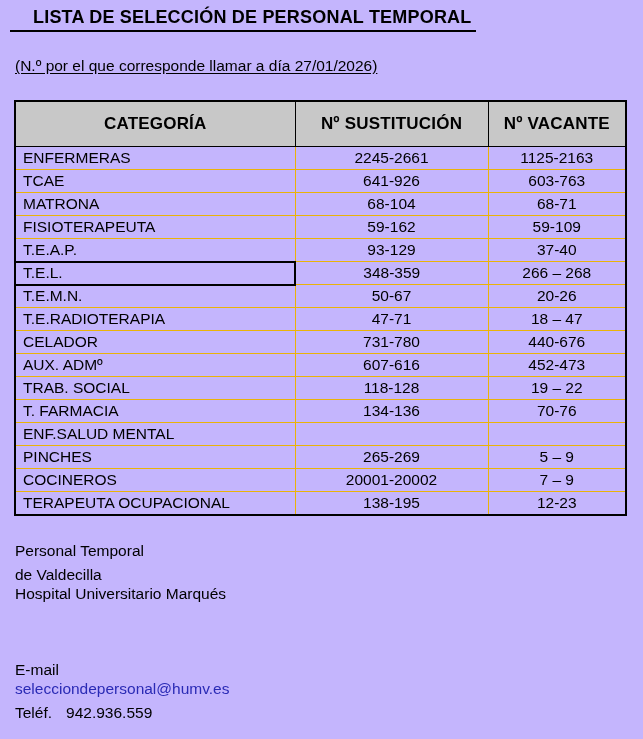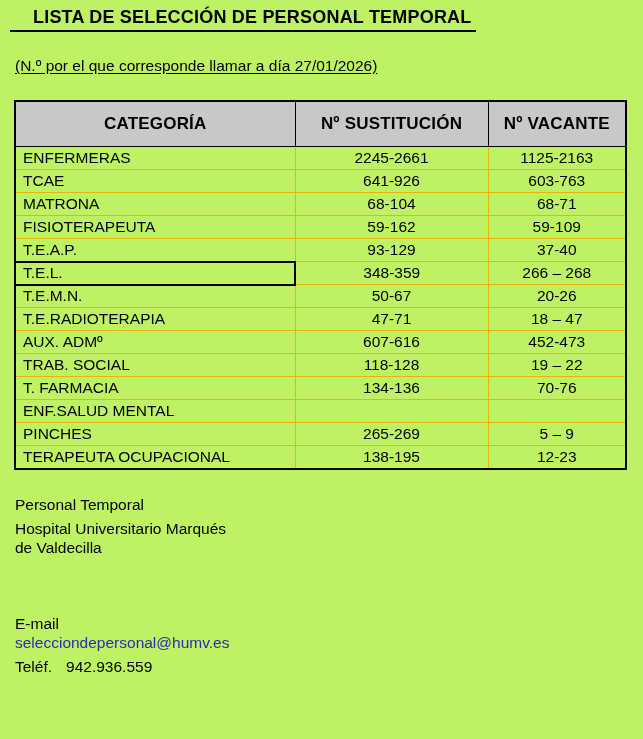--- a/index.html
+++ b/index.html
@@ -1,21 +1,21 @@
 <!DOCTYPE html>
 <html><head>
 <meta charset="utf-8">
 <style>
   * { box-sizing: border-box; }
   html, body { margin: 0; padding: 0; background: #fff; }
   .page {
     position: relative;
     width: 643px;
     height: 739px;
-    background: #bef264;
+    background: #c4b5fd;
     color: #000;
     font-family: "Liberation Sans", sans-serif;
     overflow: hidden;
   }
   .title-wrap { padding: 7px 0 0 10px; }
   .page-title {
     display: inline-block;
     font-size: 18px;
     font-weight: bold;
     letter-spacing: 0.2px;
@@ -143,20 +143,25 @@
         <td class="cat">T.E.M.N.</td>
         <td>50-67</td>
         <td>20-26</td>
       </tr>
       <tr>
         <td class="cat">T.E.RADIOTERAPIA</td>
         <td>47-71</td>
         <td>18 – 47</td>
       </tr>
       <tr>
+        <td class="cat">CELADOR</td>
+        <td>731-780</td>
+        <td>440-676</td>
+      </tr>
+      <tr>
         <td class="cat">AUX. ADMº</td>
         <td>607-616</td>
         <td>452-473</td>
       </tr>
       <tr>
         <td class="cat">TRAB. SOCIAL</td>
         <td>118-128</td>
         <td>19 – 22</td>
       </tr>
       <tr>
@@ -168,34 +173,39 @@
         <td class="cat">ENF.SALUD MENTAL</td>
         <td></td>
         <td></td>
       </tr>
       <tr>
         <td class="cat">PINCHES</td>
         <td>265-269</td>
         <td>5 – 9</td>
       </tr>
       <tr>
+        <td class="cat">COCINEROS</td>
+        <td>20001-20002</td>
+        <td>7 – 9</td>
+      </tr>
+      <tr>
         <td class="cat">TERAPEUTA OCUPACIONAL</td>
         <td>138-195</td>
         <td>12-23</td>
       </tr>
     </tbody>
   </table>
 
   <div class="footer-block fb-service">
     <div>Personal Temporal</div>
   </div>
 
   <div class="footer-block fb-hospital">
+    <div>de Valdecilla</div>
     <div>Hospital Universitario Marqués</div>
-    <div>de Valdecilla</div>
   </div>
 
   <div class="footer-block fb-contact">
     <div>E-mail</div>
     <div><a class="email-link">selecciondepersonal@humv.es</a></div>
     <div class="tel-line">
       <span>Teléf.</span><span class="tel-number">942.936.559</span>
     </div>
   </div>
 

